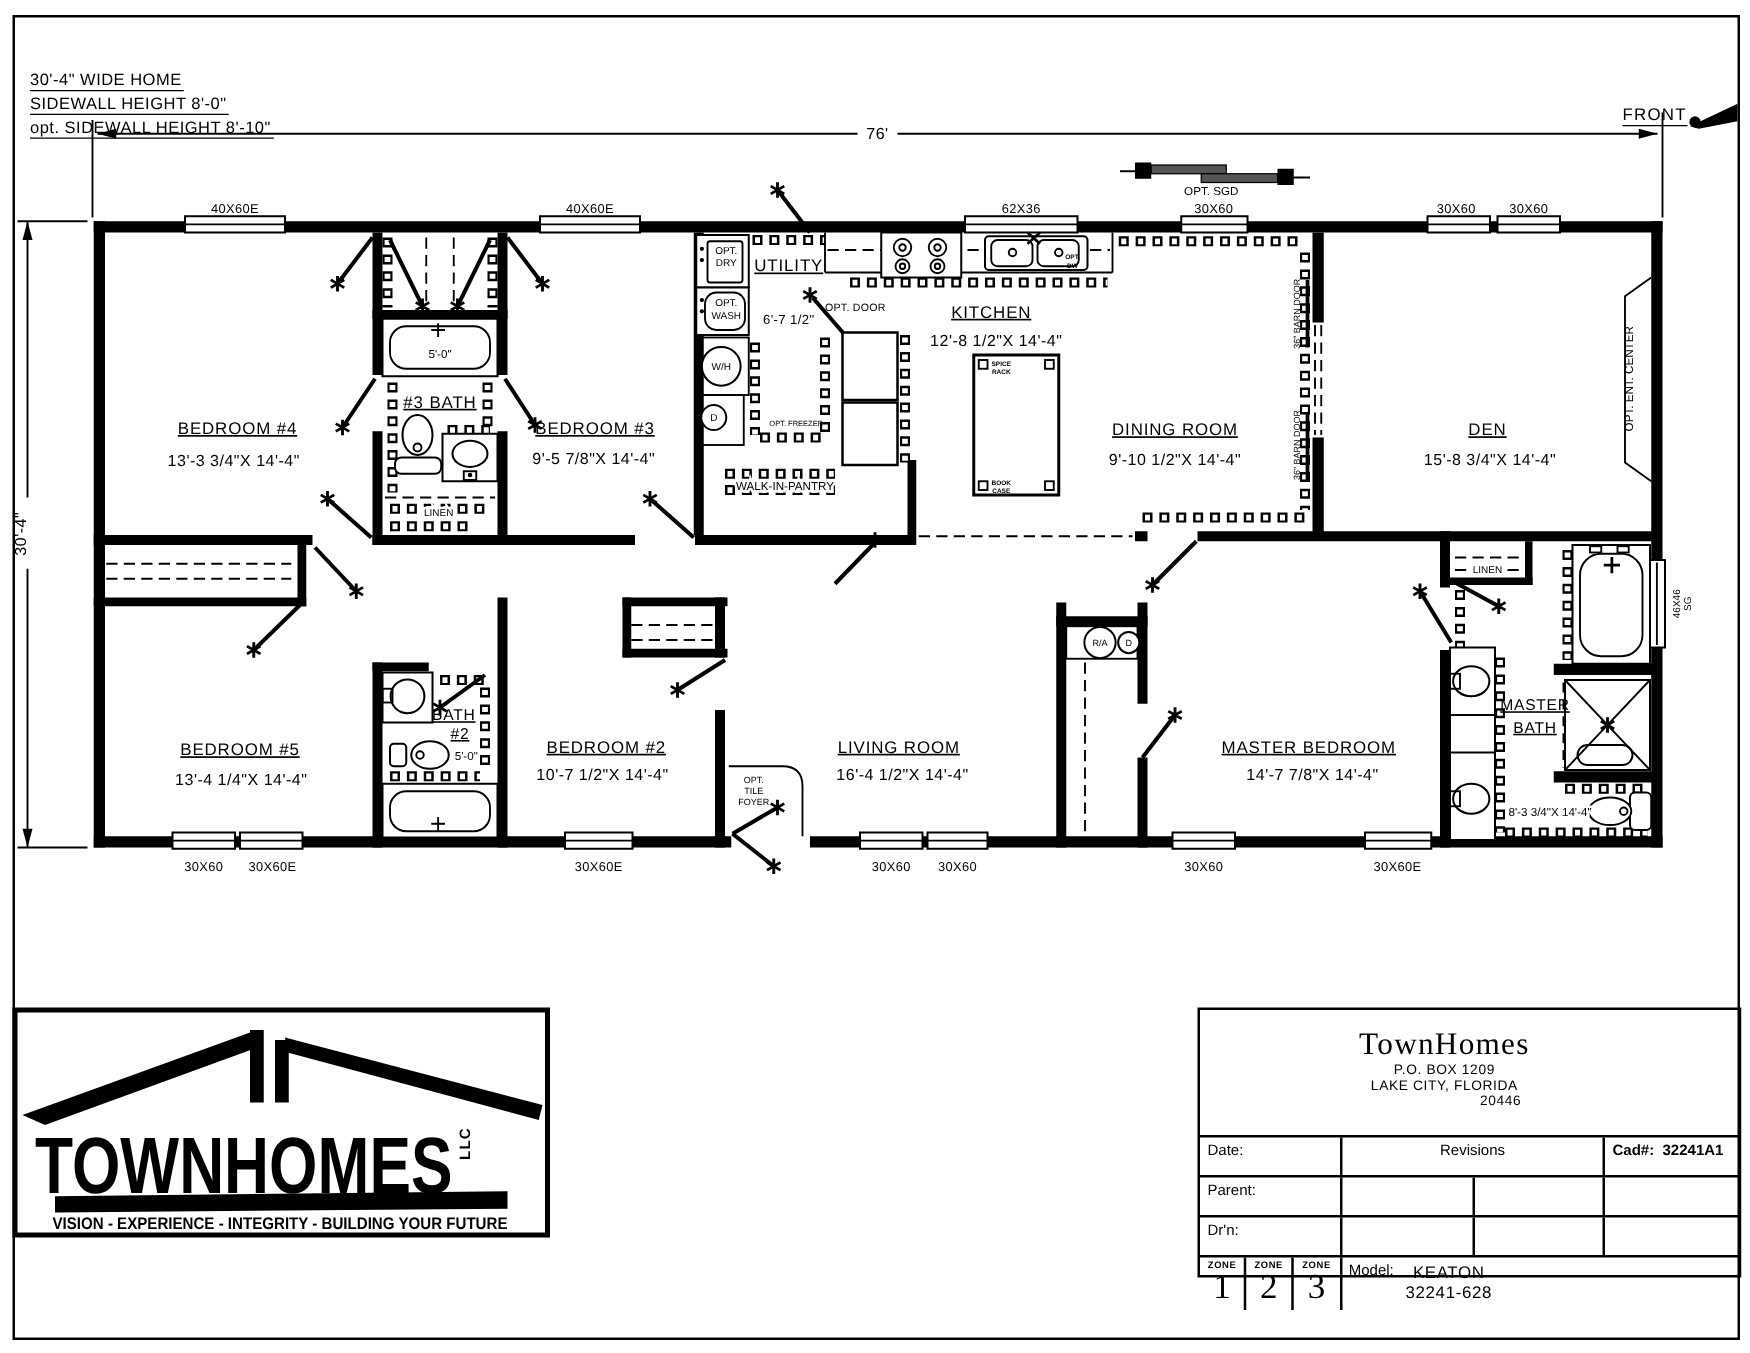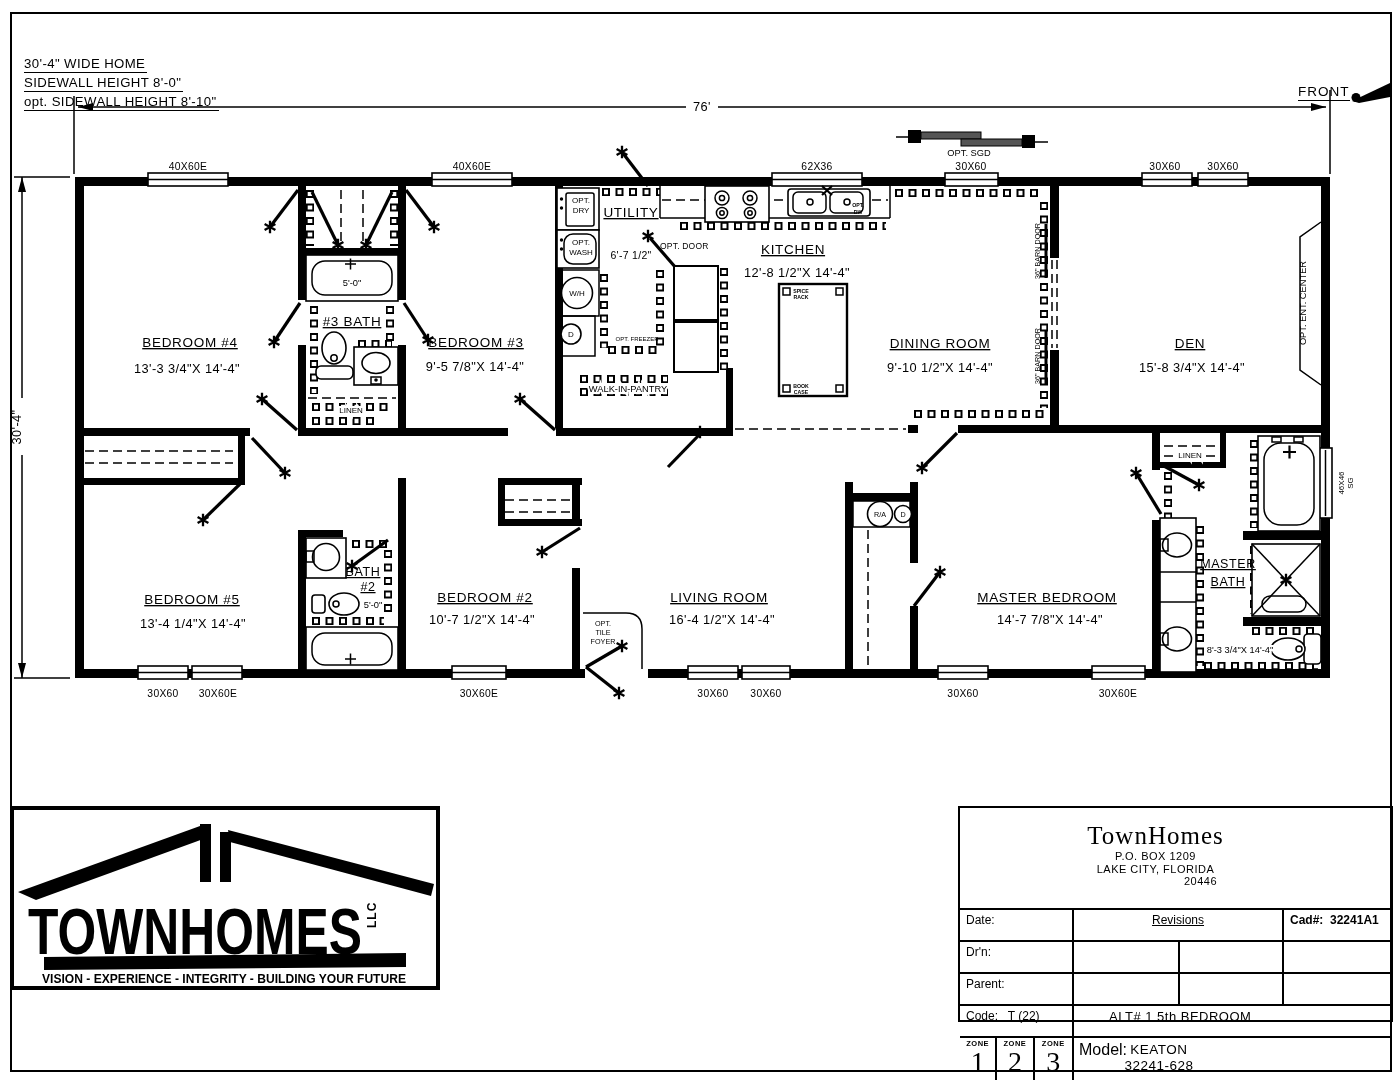--- a/index.html
+++ b/index.html
@@ -50,29 +50,29 @@
   .tblock{left:958px;top:806px;width:435px;height:216px;border:2.5px solid #000;box-sizing:border-box;font-size:12px;}
   .tb-head{height:86px;position:relative;text-align:center;}
   .tb-company{font-family:"Liberation Serif",serif;font-size:25px;letter-spacing:1px;margin-top:14px;margin-right:40px;}
   .tb-addr{font-size:11px;letter-spacing:.5px;line-height:12.5px;margin-right:40px;}
   .tb-addr3{margin-left:90px;}
   .tb-row{display:flex;border-top:2px solid #000;box-sizing:border-box;}
   .tb-row .c{box-sizing:border-box;padding:3px 0 0 6px;white-space:nowrap;overflow:visible;}
   .bl{border-left:2px solid #000;}
   .r22{height:32px;}
   .r40{height:44px;}
-  .center{text-align:center;padding-left:0!important;text-decoration:underline;}
+  .center{text-align:center;padding-left:0!important;}
   .zones{display:flex;width:112px;}
   .zone{width:37.3px;border-right:2px solid #000;text-align:center;position:relative;box-sizing:border-box;}
   .zone:last-child{border-right:none;}
   .zl{display:block;font-size:7.5px;font-weight:bold;letter-spacing:.5px;margin-top:1px;}
   .zn{display:block;font-family:"Liberation Serif",serif;font-size:28px;line-height:28px;}
   .mcell{width:170px;position:relative;}
   .pcell{width:148px;position:relative;}
-  .mlabel{position:absolute;left:5px;top:3px;font-size:16px;}
+  .mlabel{position:absolute;left:5px;top:3px;font-size:12px;}
   .mbody{text-align:center;margin-top:4px;font-size:13.5px;letter-spacing:.5px;line-height:16px;}
   .pbody{text-align:center;margin-top:16px;font-size:13px;letter-spacing:.5px;line-height:14px;}
   .pre{white-space:pre;}
 </style>
 </head>
 <body>
 
 <div class="abs page-border"></div>
 
 <div class="abs hdr">
@@ -591,37 +591,30 @@
   </div>
   <div class="tb-row r22">
     <div class="c" style="width:112px;">Date:</div>
     <div class="c bl center" style="width:210px;">Revisions</div>
     <div class="c bl" style="width:108px;font-weight:bold;">
       <span>Cad#:</span>&nbsp;
       <span>32241A1</span>
     </div>
   </div>
   <div class="tb-row r22">
-    <div class="c" style="width:112px;">Dr'n:</div>
-    <div class="c bl" style="width:106px;"></div>
-    <div class="c bl" style="width:104px;"></div>
-    <div class="c bl" style="width:108px;"></div>
-  </div>
-  <div class="tb-row r22">
     <div class="c" style="width:112px;">Parent:</div>
     <div class="c bl" style="width:106px;"></div>
     <div class="c bl" style="width:104px;"></div>
     <div class="c bl" style="width:108px;"></div>
   </div>
   <div class="tb-row r22">
-    <div class="c" style="width:112px;">
-      <span>Code:</span>&nbsp;&nbsp;
-      <span>T (22)</span>
-    </div>
-    <div class="c bl pre" style="width:318px;padding-left:35px;font-size:13px;letter-spacing:.5px;">ALT# 1    5th BEDROOM</div>
+    <div class="c" style="width:112px;">Dr'n:</div>
+    <div class="c bl" style="width:106px;"></div>
+    <div class="c bl" style="width:104px;"></div>
+    <div class="c bl" style="width:108px;"></div>
   </div>
   <div class="tb-row r40">
     <div class="zones">
       <div class="zone">
         <span class="zl">ZONE</span>
         <span class="zn">1</span>
       </div>
       <div class="zone">
         <span class="zl">ZONE</span>
         <span class="zn">2</span>

